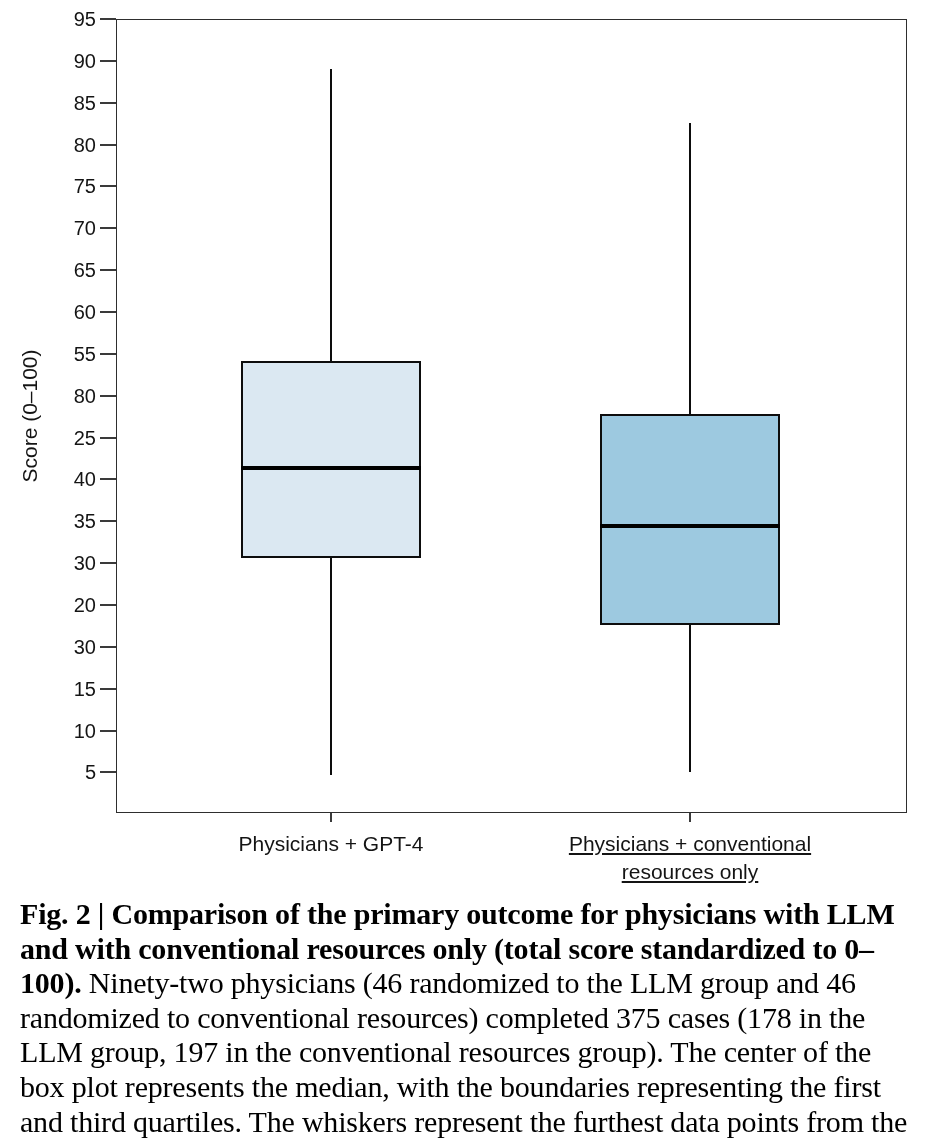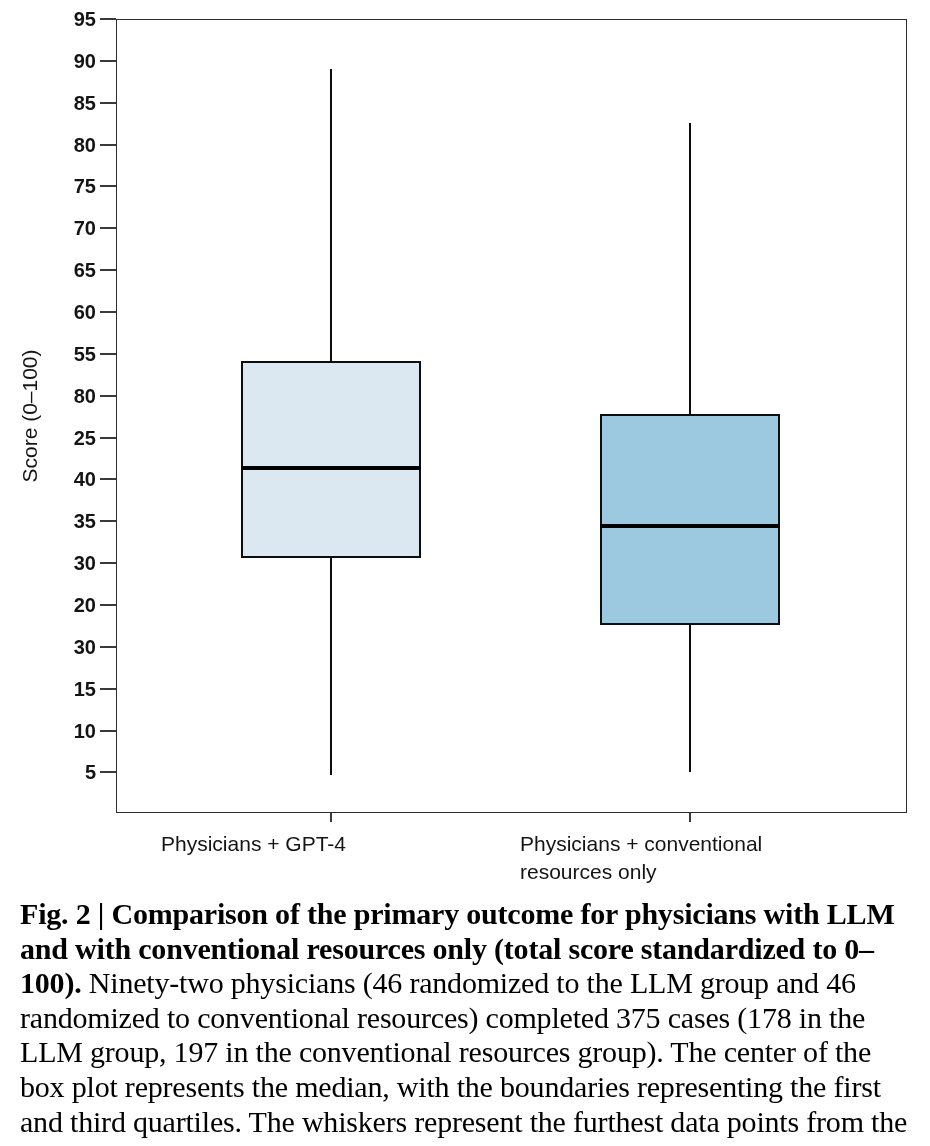--- a/index.html
+++ b/index.html
@@ -8,25 +8,25 @@
 
   .plot-frame {
     position: absolute;
     border: 1.6px solid #2e2e2e;
     box-sizing: border-box;
     background: transparent;
   }
   .ytick  { position: absolute; background: #3a3a3a; }
   .ytick-label {
     position: absolute; text-align: right;
-    font-size: 20px; color: #141414; line-height: 20px; font-weight: bold;
+    font-size: 20px; color: #141414; line-height: 20px;
   }
   .xtick  { position: absolute; background: #3a3a3a; }
   .xcat-label {
-    position: absolute; text-align: left;
+    position: absolute; text-align: center;
     font-size: 21px; color: #141414; line-height: 28px;
   }
   .y-axis-label {
     position: absolute;
     left: -62px; top: 404px; width: 184px; height: 24px;
     text-align: center; font-size: 21px; color: #141414;
     transform: rotate(-90deg); transform-origin: center;
     white-space: nowrap;
   }
   .whisker { position: absolute; background: #0d0d0d; }
@@ -91,20 +91,20 @@
       <div class="whisker" style="left: 330px; top: 558.17px; width: 2px; height: 216.84px;"></div>
       <div class="bp-box" style="left: 241px; top: 361.423px; width: 180px; height: 196.747px; background: rgb(219, 232, 242); border-color: rgb(13, 13, 13);"></div>
       <div class="bp-median" style="left: 241px; top: 465.75px; width: 180px; height: 4px; background: rgb(0, 0, 0);"></div>
       <div class="xtick" style="left: 330px; top: 813px; width: 2px; height: 9px;"></div>
       <div class="xcat-label" style="left: 161px; top: 830px; width: 340px;">Physicians + GPT-4</div>
       <div class="whisker" style="left: 689px; top: 122.815px; width: 2px; height: 291.353px;"></div>
       <div class="whisker" style="left: 689px; top: 625.147px; width: 2px; height: 146.513px;"></div>
       <div class="bp-box" style="left: 600px; top: 414.168px; width: 180px; height: 210.979px; background: rgb(157, 201, 224); border-color: rgb(13, 13, 13);"></div>
       <div class="bp-median" style="left: 600px; top: 524.355px; width: 180px; height: 4px; background: rgb(0, 0, 0);"></div>
       <div class="xtick" style="left: 689px; top: 813px; width: 2px; height: 9px;"></div>
-      <div class="xcat-label" style="left: 520px; top: 830px; width: 340px;">Physicians + conventional<br>resources only</div>
+      <div class="xcat-label" style="left: 520px; top: 830px; width: 340px; text-decoration: underline;">Physicians + conventional<br>resources only</div>
     </div>
 
   <div class="caption">
     <span class="cap-bold">Fig. 2 | Comparison of the primary outcome for physicians with LLM and with conventional resources only (total score standardized to 0–100).</span>
     <span class="cap-regular">Ninety-two physicians (46 randomized to the LLM group and 46 randomized to conventional resources) completed 375 cases (178 in the LLM group, 197 in the conventional resources group). The center of the box plot represents the median, with the boundaries representing the first and third quartiles. The whiskers represent the furthest data points from the center within 1.5 times the IQR.</span>
   </div>
 </div>
 
 </body></html>

